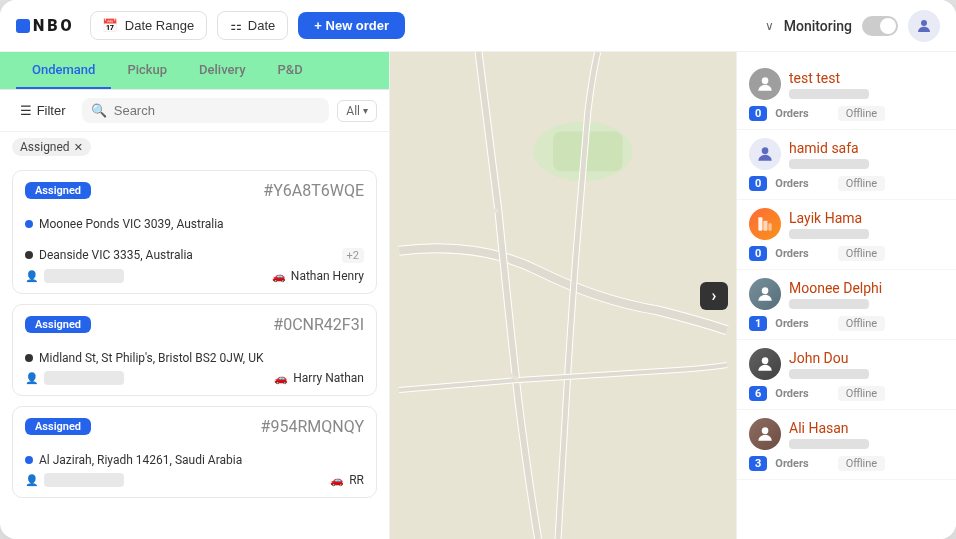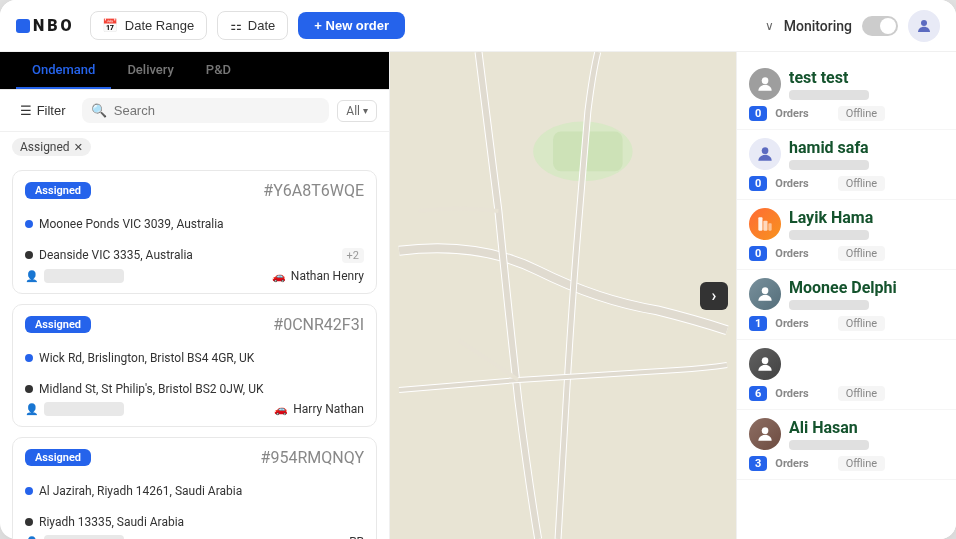--- a/index.html
+++ b/index.html
@@ -124,21 +124,21 @@
       flex-direction: column;
       border-right: 1px solid #f0f0f0;
       overflow: hidden;
     }
 
     
     .tabs {
       display: flex;
       padding: 0 16px;
       border-bottom: 1px solid #e8e8e8;
-      background: #000000;
+      background: #86efac;
       flex-shrink: 0;
     }
     .tab {
       padding: 10px 16px;
       font-size: 13px;
       color: #777;
       cursor: pointer;
       border-bottom: 2px solid transparent;
       font-weight: 500;
     }
@@ -356,23 +356,23 @@
       background: #ddd;
       display: flex; align-items: center; justify-content: center;
       font-size: 13px;
       font-weight: 600;
       color: #fff;
     }
     .driver-avatar.orange { background: linear-gradient(135deg, #ff6b35, #f7931e); }
     .driver-avatar.blue { background: #5c6bc0; }
     .driver-name-col { flex: 1; min-width: 0; }
     .driver-name-text {
-      font-size: 16px;
-      font-weight: 700;
-      color: #14532d;
+      font-size: 14px;
+      font-weight: 400;
+      color: #c2410c;
       white-space: nowrap;
       overflow: hidden;
       text-overflow: ellipsis;
     }
     .driver-phone-blur {
       background: #e0e0e0;
       height: 10px;
       border-radius: 4px;
       width: 80px;
       margin-top: 3px;
@@ -442,20 +442,21 @@
       </svg>
     </div>
   </div>
 
   <div class="body">
 
     <div class="left-panel">
 
       <div class="tabs">
         <div class="tab active">Ondemand</div>
+        <div class="tab">Pickup</div>
         <div class="tab">Delivery</div>
         <div class="tab">P&amp;D</div>
       </div>
 
       <div class="filter-bar">
         <button class="filter-btn">
           <span>☰</span>
           <span>Filter</span>
         </button>
         <div class="search-wrapper">
@@ -502,24 +503,20 @@
             </div>
           </div>
         </div>
 
         <div class="order-card">
           <div class="order-card-header">
             <span class="status-badge">Assigned</span>
             <span class="order-id">#0CNR42F3I</span>
           </div>
           <div class="order-stop">
-            <div class="stop-dot blue"></div>
-            <span>Wick Rd, Brislington, Bristol BS4 4GR, UK</span>
-          </div>
-          <div class="order-stop">
             <div class="stop-dot dark"></div>
             <span>Midland St, St Philip's, Bristol BS2 0JW, UK</span>
           </div>
           <div class="order-footer">
             <div class="driver-info">
               <span style="color:#bbb;">👤</span>
               <div class="phone-blurred">&nbsp;</div>
             </div>
             <div class="driver-info">
               <span style="color:#bbb;">🚗</span>
@@ -530,24 +527,20 @@
 
         <div class="order-card">
           <div class="order-card-header">
             <span class="status-badge">Assigned</span>
             <span class="order-id">#954RMQNQY</span>
           </div>
           <div class="order-stop">
             <div class="stop-dot blue"></div>
             <span>Al Jazirah, Riyadh 14261, Saudi Arabia</span>
           </div>
-          <div class="order-stop">
-            <div class="stop-dot dark"></div>
-            <span>Riyadh 13335, Saudi Arabia</span>
-          </div>
           <div class="order-footer">
             <div class="driver-info">
               <span style="color:#bbb;">👤</span>
               <div class="phone-blurred">&nbsp;</div>
             </div>
             <div class="driver-info">
               <span style="color:#bbb;">🚗</span>
               <span class="driver-name">RR</span>
             </div>
           </div>
@@ -665,20 +658,24 @@
       </div>
 
       <div class="driver-row">
         <div class="driver-row-top">
           <div class="driver-avatar" style="background: linear-gradient(135deg,#616161,#424242);">
             <svg width="20" height="20" viewBox="0 0 24 24">
                 <circle cx="12" cy="8" r="4" fill="#fff"></circle>
                 <path d="M4 20c0-4 3.6-7 8-7s8 3 8 7" fill="#fff"></path>
               </svg>
           </div>
+          <div class="driver-name-col">
+            <div class="driver-name-text">John Dou</div>
+            <div class="driver-phone-blur"></div>
+          </div>
         </div>
         <div class="driver-stats">
           <span class="orders-badge">6</span>
           <span class="orders-label">Orders</span>
           <span class="offline-badge">Offline</span>
         </div>
       </div>
 
       <div class="driver-row">
         <div class="driver-row-top">

